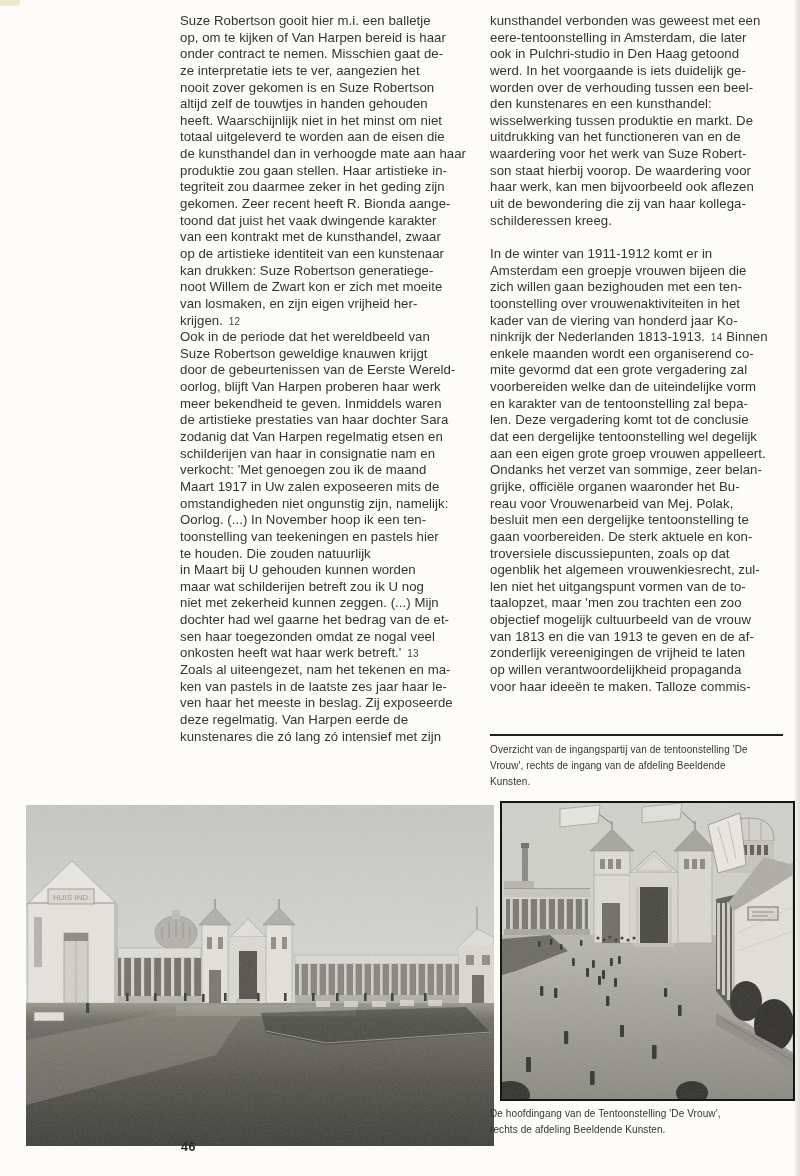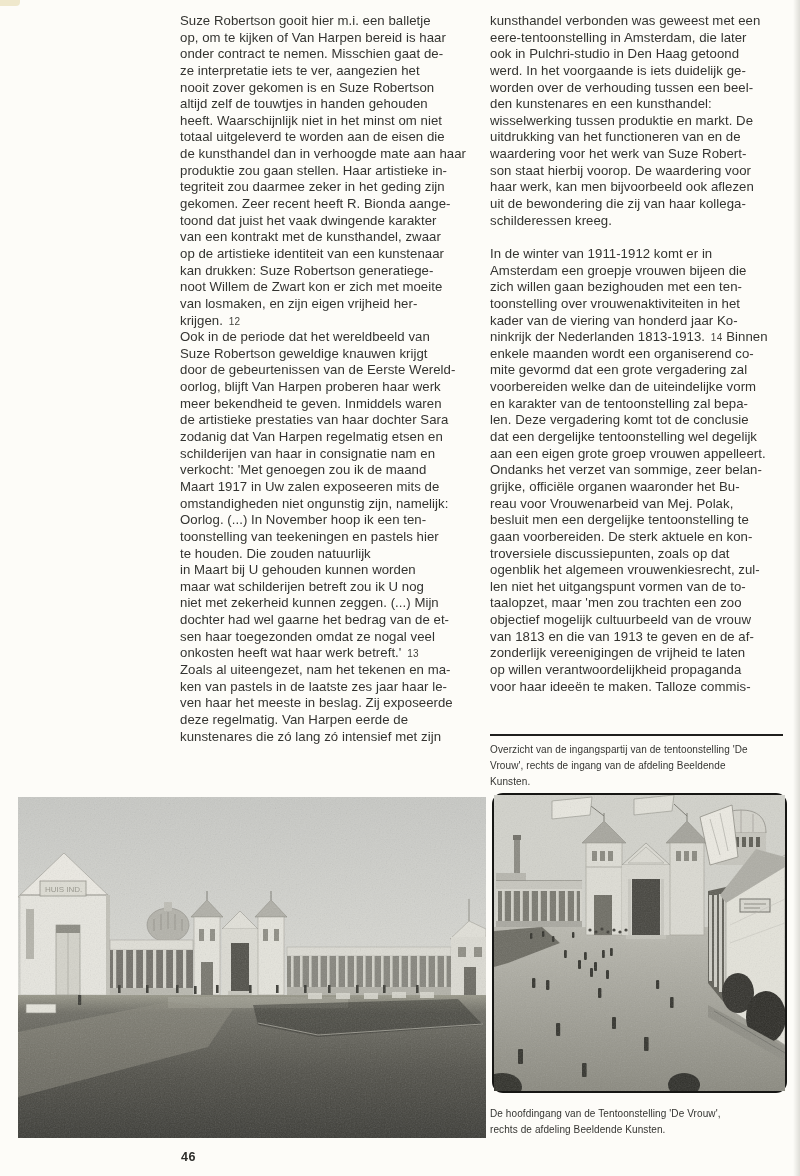--- a/index.html
+++ b/index.html
@@ -19,26 +19,26 @@
   .col-right{left:490px;}
   .tl{height:16.65px;line-height:16.65px;font-size:13.2px;letter-spacing:.05px;
     white-space:nowrap;color:#343431;}
   .fn{font-size:10px;letter-spacing:.3px;padding-left:2px;color:#45453f;}
   .caption-rule{position:absolute;left:490px;top:734px;width:293px;height:2px;
     background:#1f1f1d;border:0;margin:0;}
   .caption{position:absolute;width:302px;}
   .caption .tl{height:16px;line-height:16px;font-size:10px;letter-spacing:.1px;}
   .caption-top{left:490px;top:742px;}
   .caption-bottom{left:490px;top:1106px;}
-  .photo{position:absolute;margin:0;padding:0;border-radius:11px;}
+  .photo{position:absolute;margin:8px;padding:0;}
   .photo-left{left:18px;top:797px;width:468px;height:341px;}
   .photo-right{left:492px;top:793px;width:291px;height:296px;border:2px solid #161614;}
   .photo svg{display:block;}
   .page-number{position:absolute;left:181px;top:1140px;font-size:12.5px;
-    font-weight:bold;letter-spacing:.5px;color:#2c2c29;margin-top:10px;}
+    font-weight:bold;letter-spacing:.5px;color:#2c2c29;}
 </style>
 </head>
 <body>
 
 <div class="page">
 
   <div class="corner-mark"></div>
   <div class="edge-shadow"></div>
 
   <div class="col col-left">

